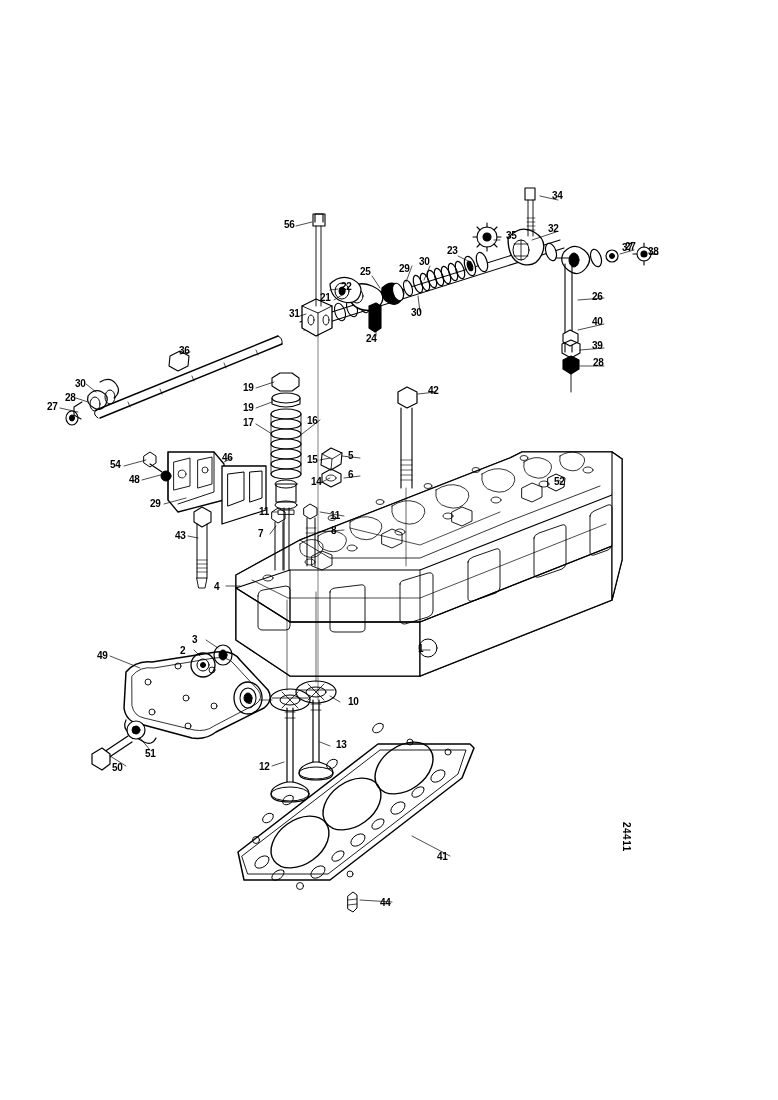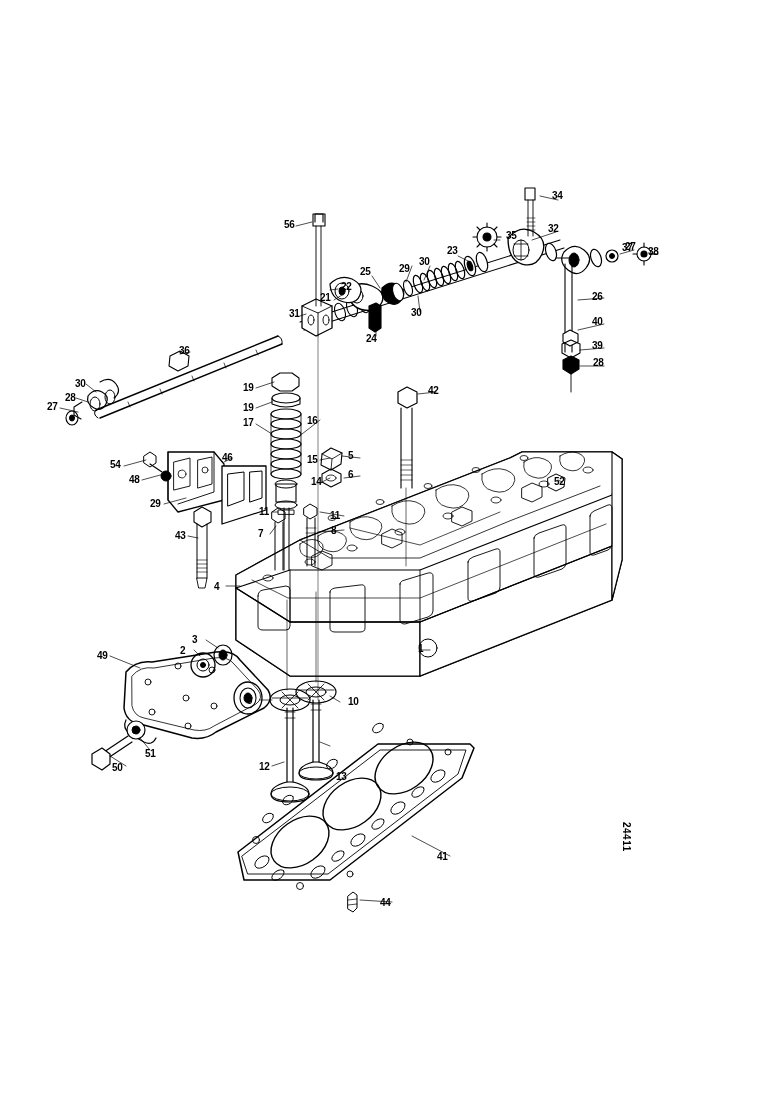--- a/index.html
+++ b/index.html
@@ -492,21 +492,21 @@
     <span class="callout" style="left:214px;top:582px">4</span>
     <span class="callout" style="left:348px;top:451px">5</span>
     <span class="callout" style="left:348px;top:470px">6</span>
     <span class="callout" style="left:258px;top:529px">7</span>
     <span class="callout" style="left:331px;top:526px">8</span>
     <span class="callout" style="left:247px;top:696px">9</span>
     <span class="callout" style="left:348px;top:697px">10</span>
     <span class="callout" style="left:259px;top:507px">11</span>
     <span class="callout" style="left:330px;top:511px">11</span>
     <span class="callout" style="left:259px;top:762px">12</span>
-    <span class="callout" style="left:336px;top:772px">13</span>
+    <span class="callout" style="left:336px;top:740px">13</span>
     <span class="callout" style="left:311px;top:477px">14</span>
     <span class="callout" style="left:307px;top:455px">15</span>
     <span class="callout" style="left:307px;top:416px">16</span>
     <span class="callout" style="left:243px;top:418px">17</span>
     <span class="callout" style="left:243px;top:403px">19</span>
     <span class="callout" style="left:243px;top:383px">19</span>
     <span class="callout" style="left:419px;top:257px">30</span>
     <span class="callout" style="left:320px;top:293px">21</span>
     <span class="callout" style="left:341px;top:282px">22</span>
     <span class="callout" style="left:447px;top:246px">23</span>

